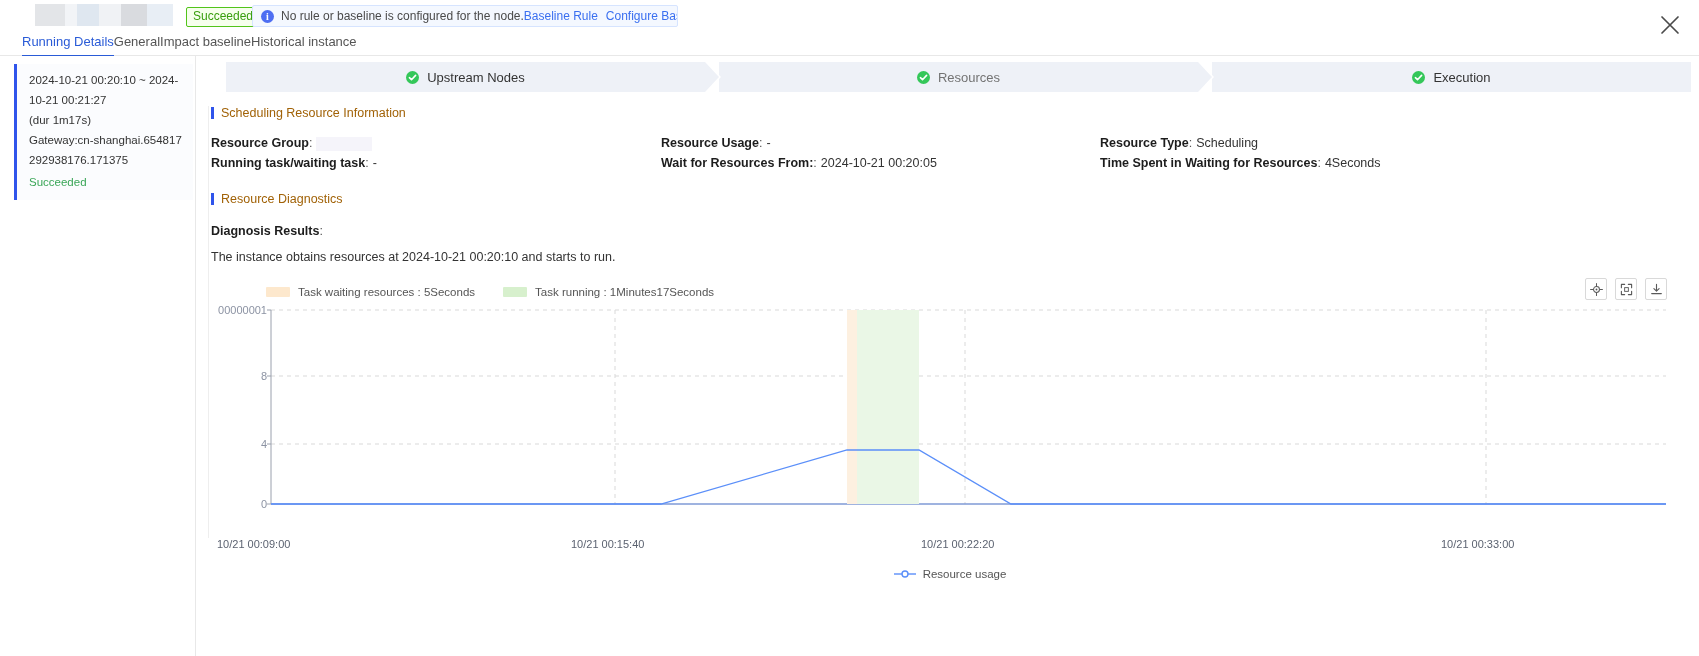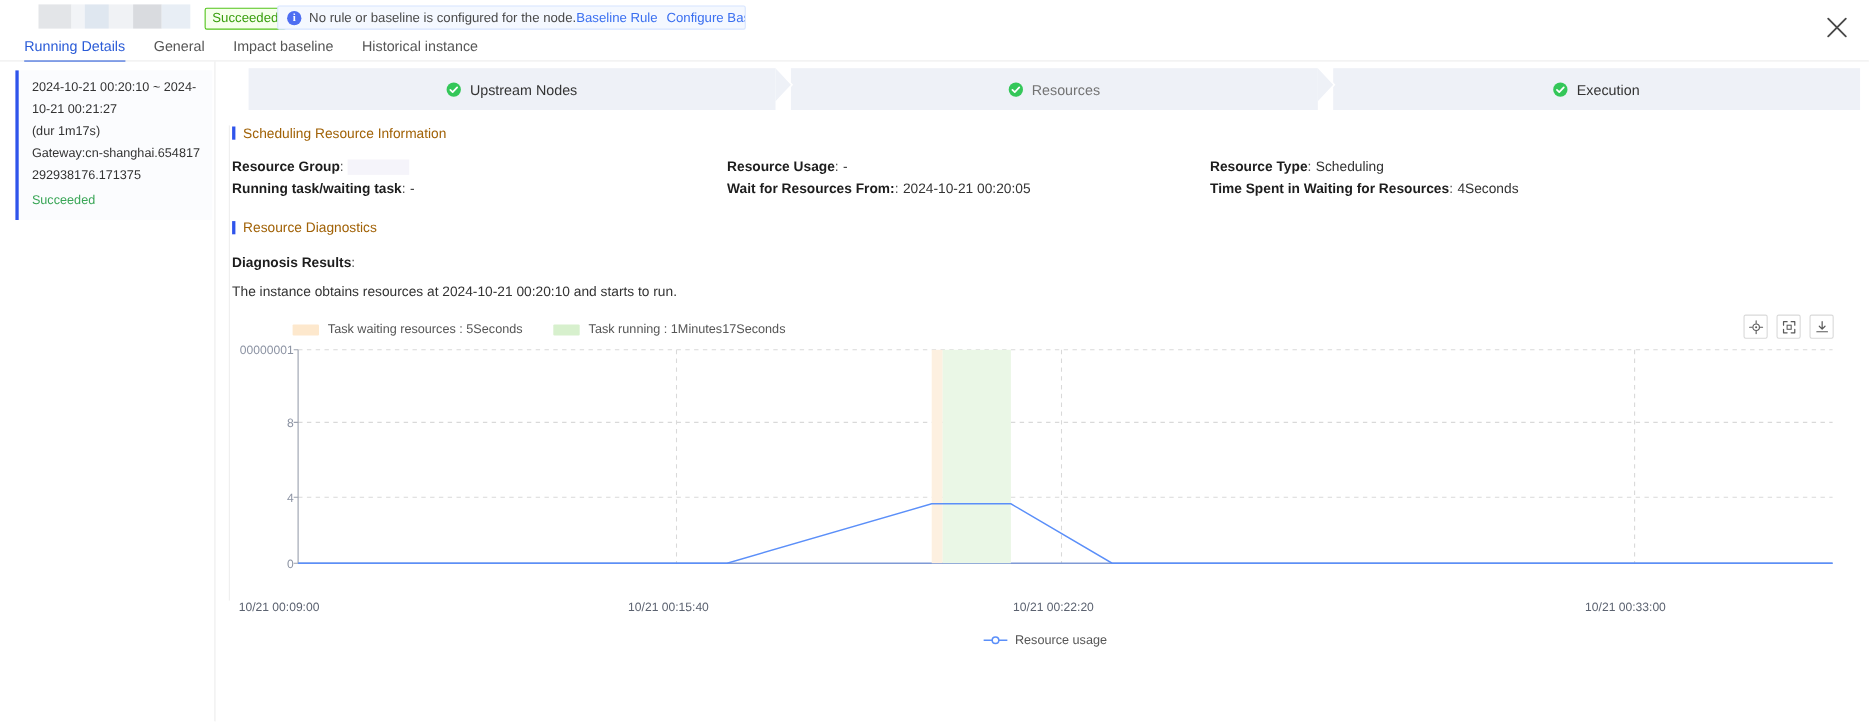--- a/index.html
+++ b/index.html
@@ -76,21 +76,21 @@
     position: absolute; right: 16px; top: 12px;
     width: 26px; height: 26px;
     cursor: pointer;
     color: #555;
   }
   .close-btn svg { display:block; }
 
   
   .tabs {
     position: absolute; left: 22px; top: 31px;
-    display: flex; gap: 26px;
+    display: flex; 
     font-size: 13px;
   }
   .tab {
     padding: 3px 0 6px 0;
     color: #555;
     cursor: pointer;
     white-space: nowrap;
   }
   .tab.active {
     color: #2a5bd7;
@@ -128,21 +128,21 @@
   .content {
     flex: 1 1 auto;
     overflow: hidden;
     position: relative;
     background: #fff;
   }
 
   
   .steps {
     display: flex;
-    height: 38px;
+    height: 30px;
     margin: 6px 8px 0 4px;
     font-size: 13px;
     padding-left: 26px;
   }
   .step {
     position: relative;
     flex: 1 1 0;
     background: #eef1f7;
     display: flex; align-items: center; justify-content: center;
     color: #333;

